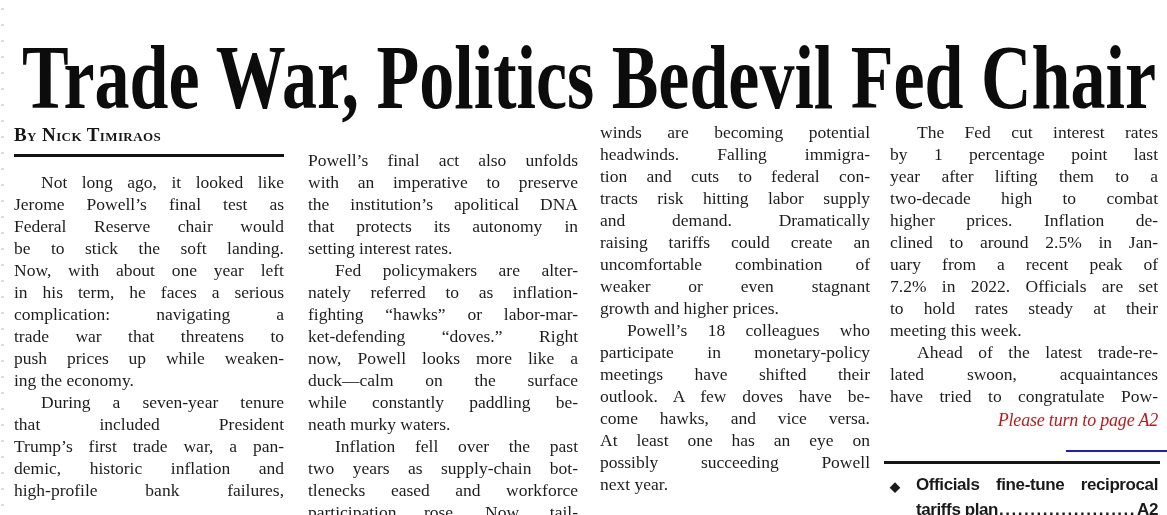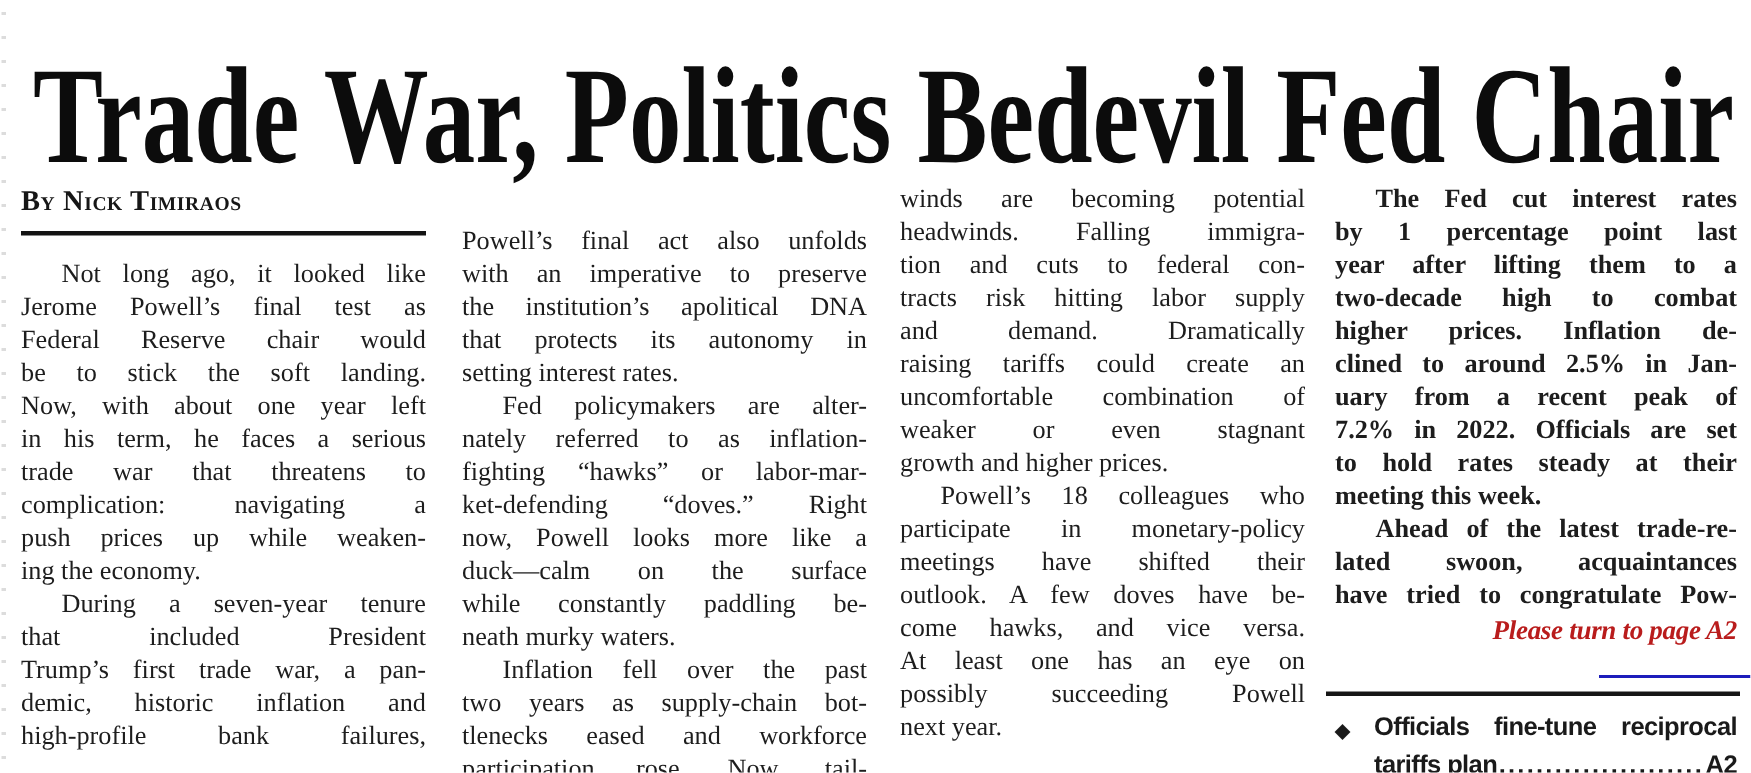--- a/index.html
+++ b/index.html
@@ -12,21 +12,21 @@
   .edge-noise{
     position:absolute;left:1px;top:8px;bottom:0;width:3px;
     background:repeating-linear-gradient(to bottom,rgba(130,130,130,.28) 0 2px,transparent 2px 16px);
   }
   .headline-wrap{position:absolute;left:20px;top:4px;width:1145px;height:102px;margin-top:24px;}
   .headline-wrap svg{display:block;}
   .col{position:absolute;top:121px;}
   #col0{left:14px;width:270px;}
   #col1{left:308px;width:270px;margin-top:28px;}
   #col2{left:600px;width:270px;}
-  #col3{left:890px;width:268px;font-weight:bold;}
+  #col3{left:890px;width:268px;}
   .byline{
     font-variant:small-caps;font-weight:bold;font-size:19px;line-height:20px;
     letter-spacing:.4px;color:#161616;margin-top:4px;
   }
   .byline-rule{height:3px;background:#131313;margin:9px 0 14px 0;}
   .line{
     font-size:17.5px;line-height:22px;color:#1d1d1d;
     text-align:justify;text-align-last:justify;white-space:normal;
   }
   .line.end{text-align:left;text-align-last:left;}
@@ -61,22 +61,22 @@
 <div class="col" id="col0">
   <div class="byline">By Nick Timiraos</div>
   <div class="byline-rule"></div>
   <div class="body">
       <div class="line ind">Not long ago, it looked like</div>
       <div class="line">Jerome Powell’s final test as</div>
       <div class="line">Federal Reserve chair would</div>
       <div class="line">be to stick the soft landing.</div>
       <div class="line">Now, with about one year left</div>
       <div class="line">in his term, he faces a serious</div>
+      <div class="line">complication: navigating a</div>
       <div class="line">trade war that threatens to</div>
-      <div class="line">complication: navigating a</div>
       <div class="line">push prices up while weaken-</div>
       <div class="line end">ing the economy.</div>
       <div class="line ind">During a seven-year tenure</div>
       <div class="line">that included President</div>
       <div class="line">Trump’s first trade war, a pan-</div>
       <div class="line">demic, historic inflation and</div>
       <div class="line">high-profile bank failures,</div>
     </div>
 </div>
 

